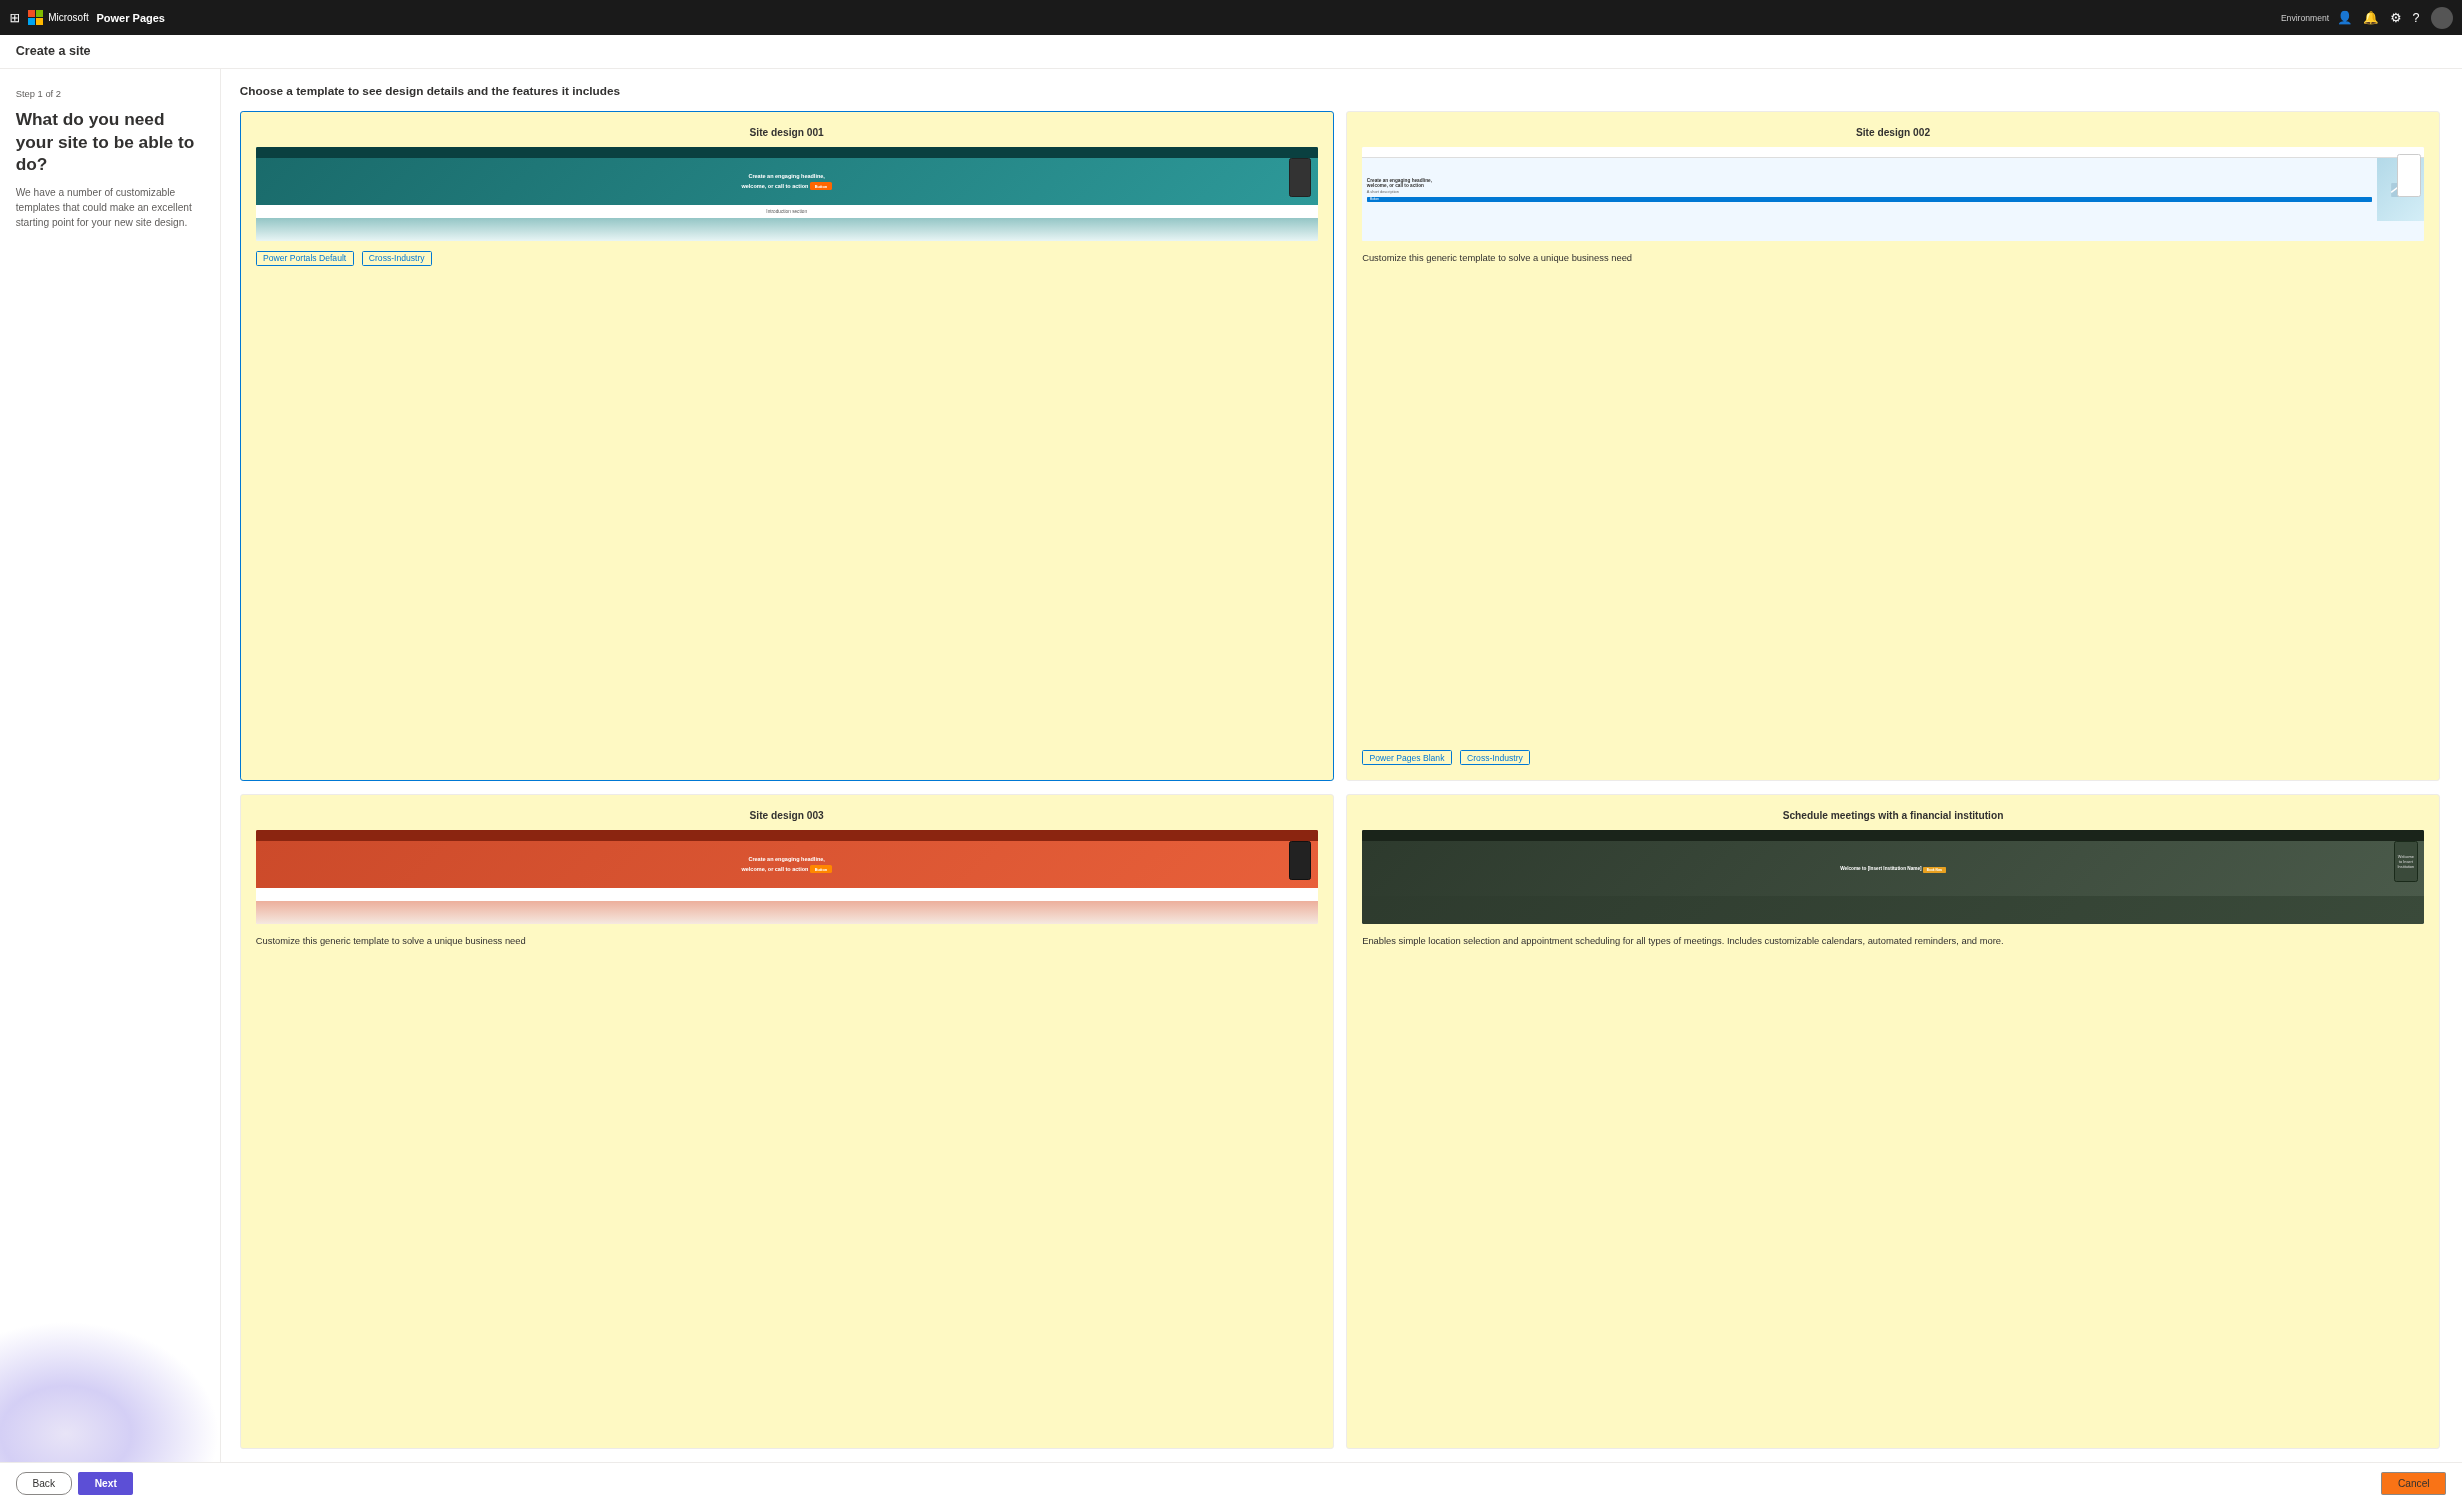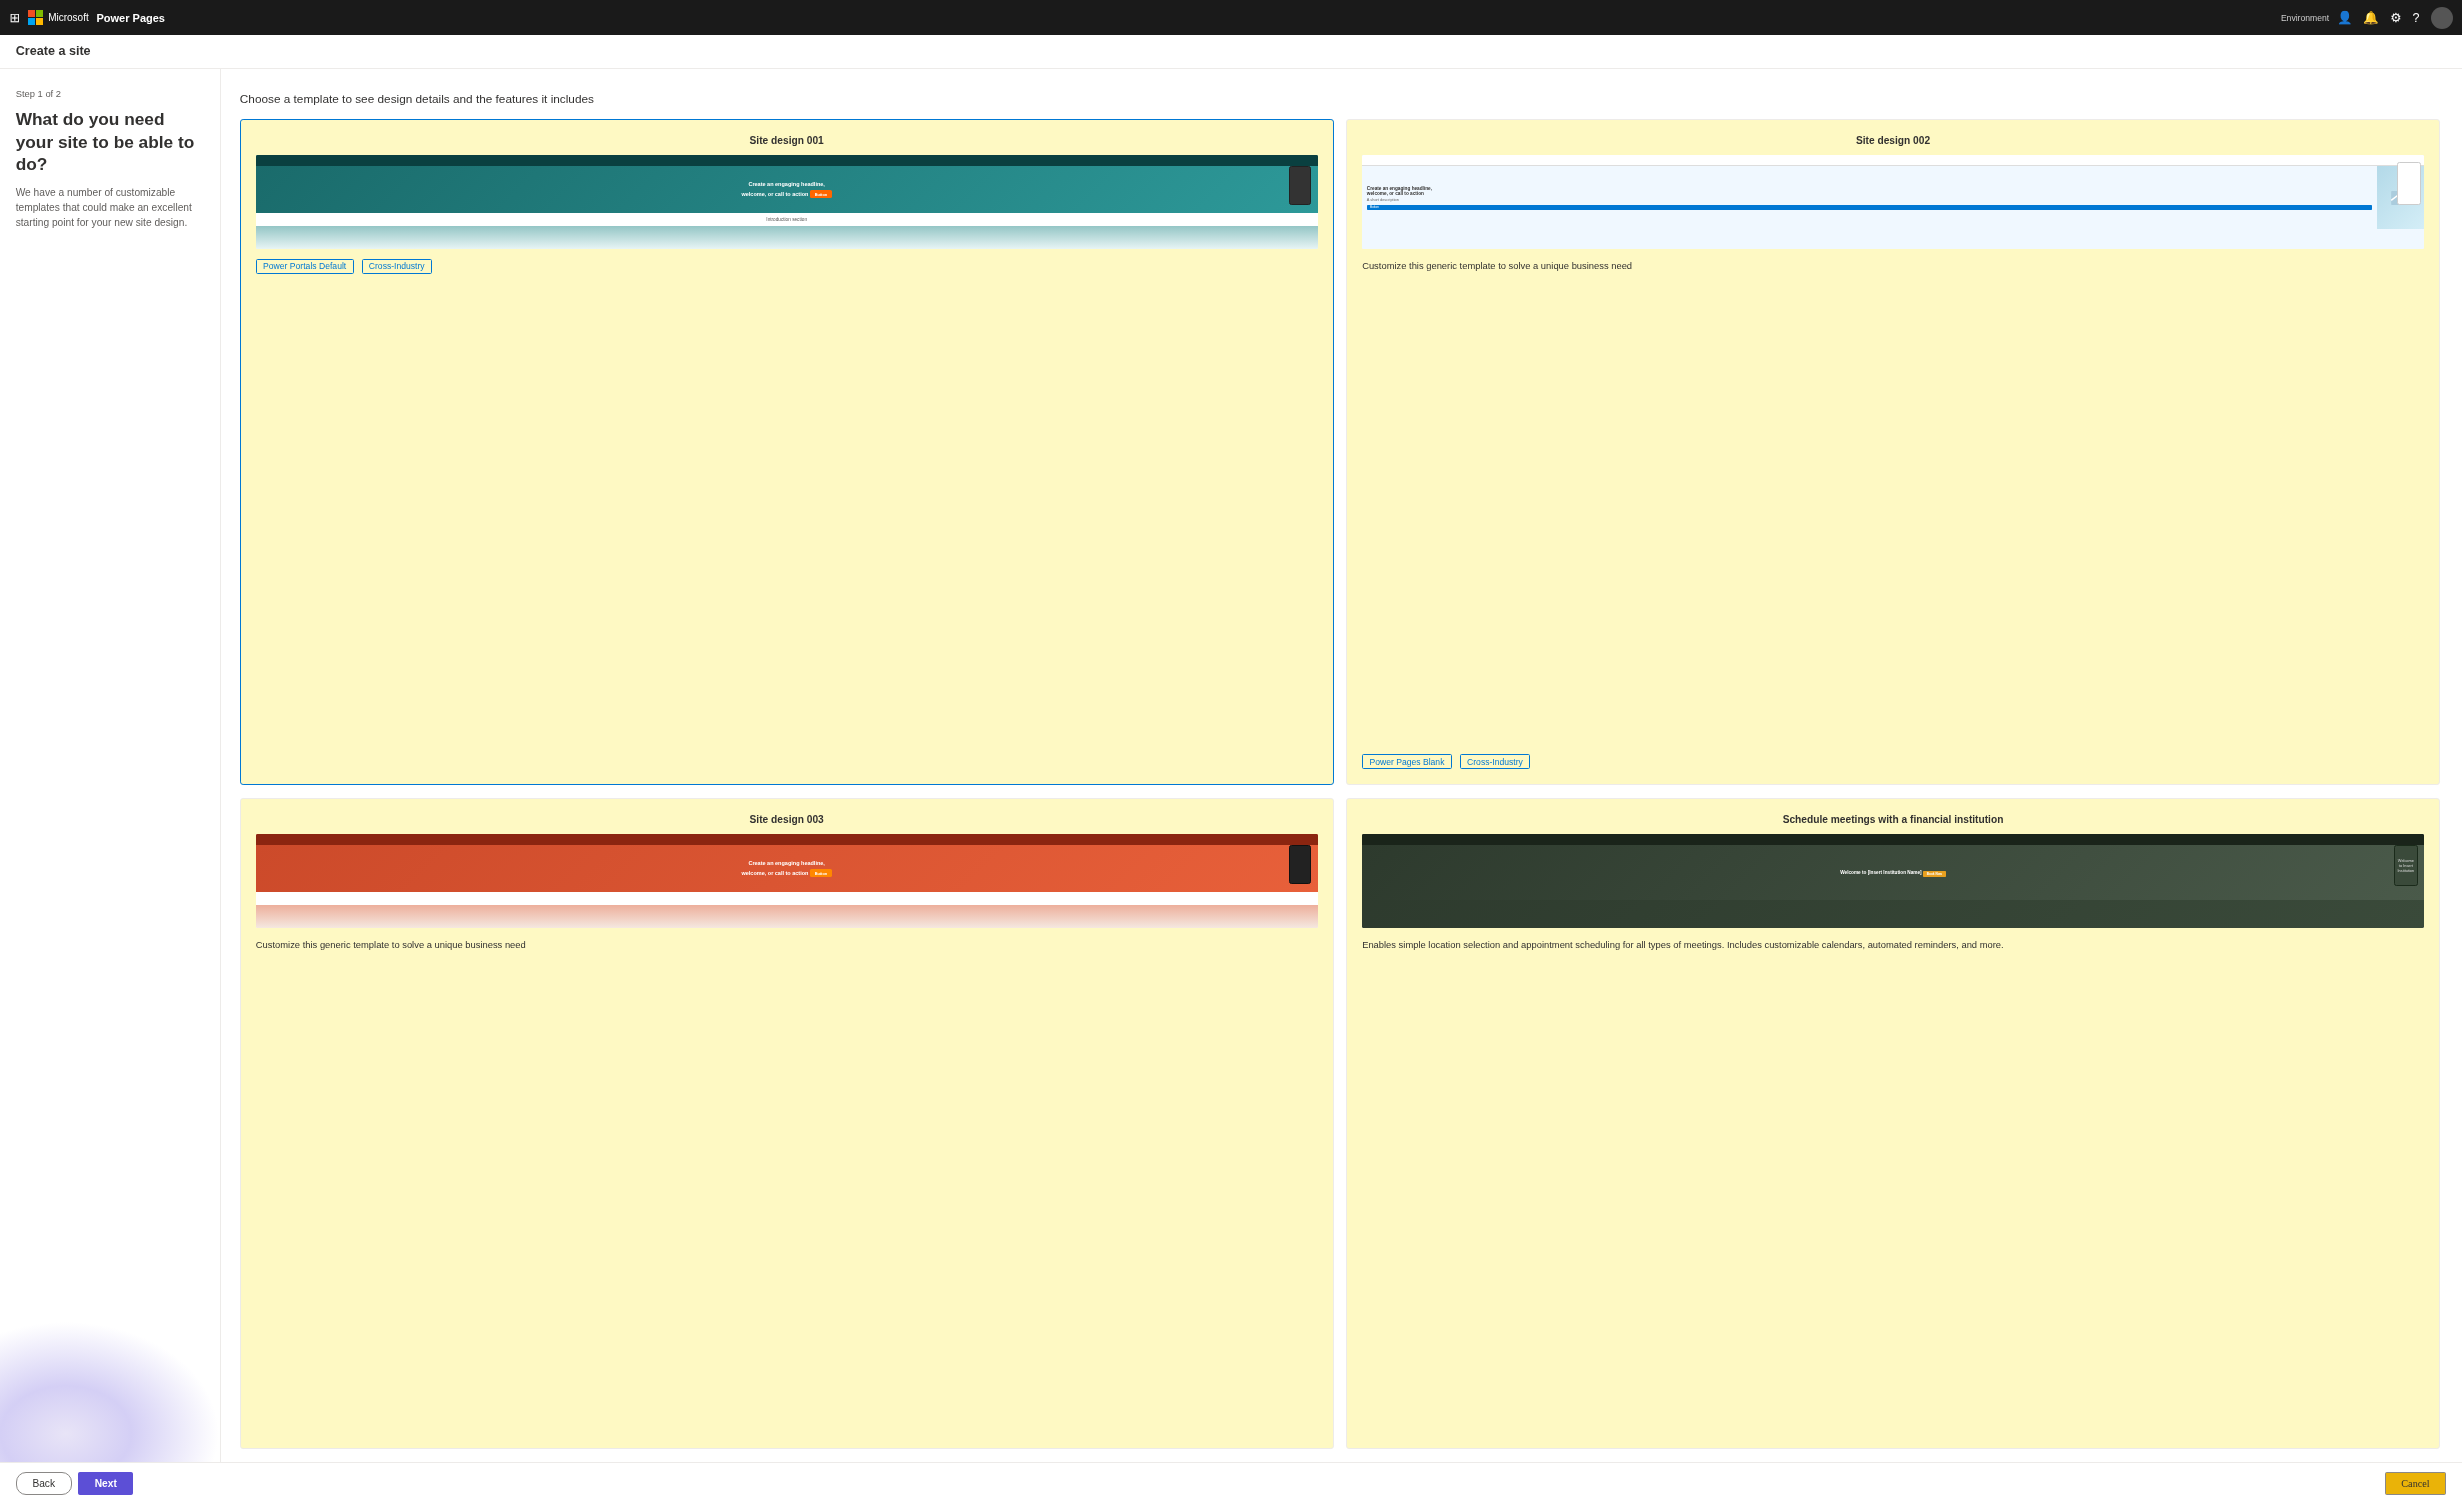--- a/index.html
+++ b/index.html
@@ -77,22 +77,21 @@
       flex: 1;
       display: flex;
       flex-direction: column;
       overflow: hidden;
       padding: 15.7px 19px 0;
     }
     .panel-title {
       font-size: 11.8px;
       color: #323130;
       margin-bottom: 12.6px;
-      font-weight: 400;
-      margin-top: 8px;
+      font-weight: 700;
     }
 
     
     .tabs-bar {
       display: flex;
       align-items: center;
       border-bottom: 0.8px solid #edebe9;
       margin-bottom: 12.6px;
       gap: 0;
     }
@@ -254,26 +253,25 @@
       border-radius: 1.6px;
       cursor: pointer;
       font-size: 10.2px;
       color: #fff;
       font-weight: 600;
     }
     .footer-spacer { flex: 1; }
     .btn-cancel {
       padding: 4.7px 15.7px;
       border: 0.8px solid #8a8886;
-      background: #eab308;
+      background: #f97316;
       border-radius: 1.6px;
       cursor: pointer;
       font-size: 10.2px;
       color: #323130;
-      font-family: Liberation Serif, serif;
     }
   </style>
 </head>
 <body>
 
 <nav class="topnav">
   <span class="topnav-waffle">⊞</span>
   <div class="topnav-logo">
     <div class="topnav-logo-squares">
       <span></span>

